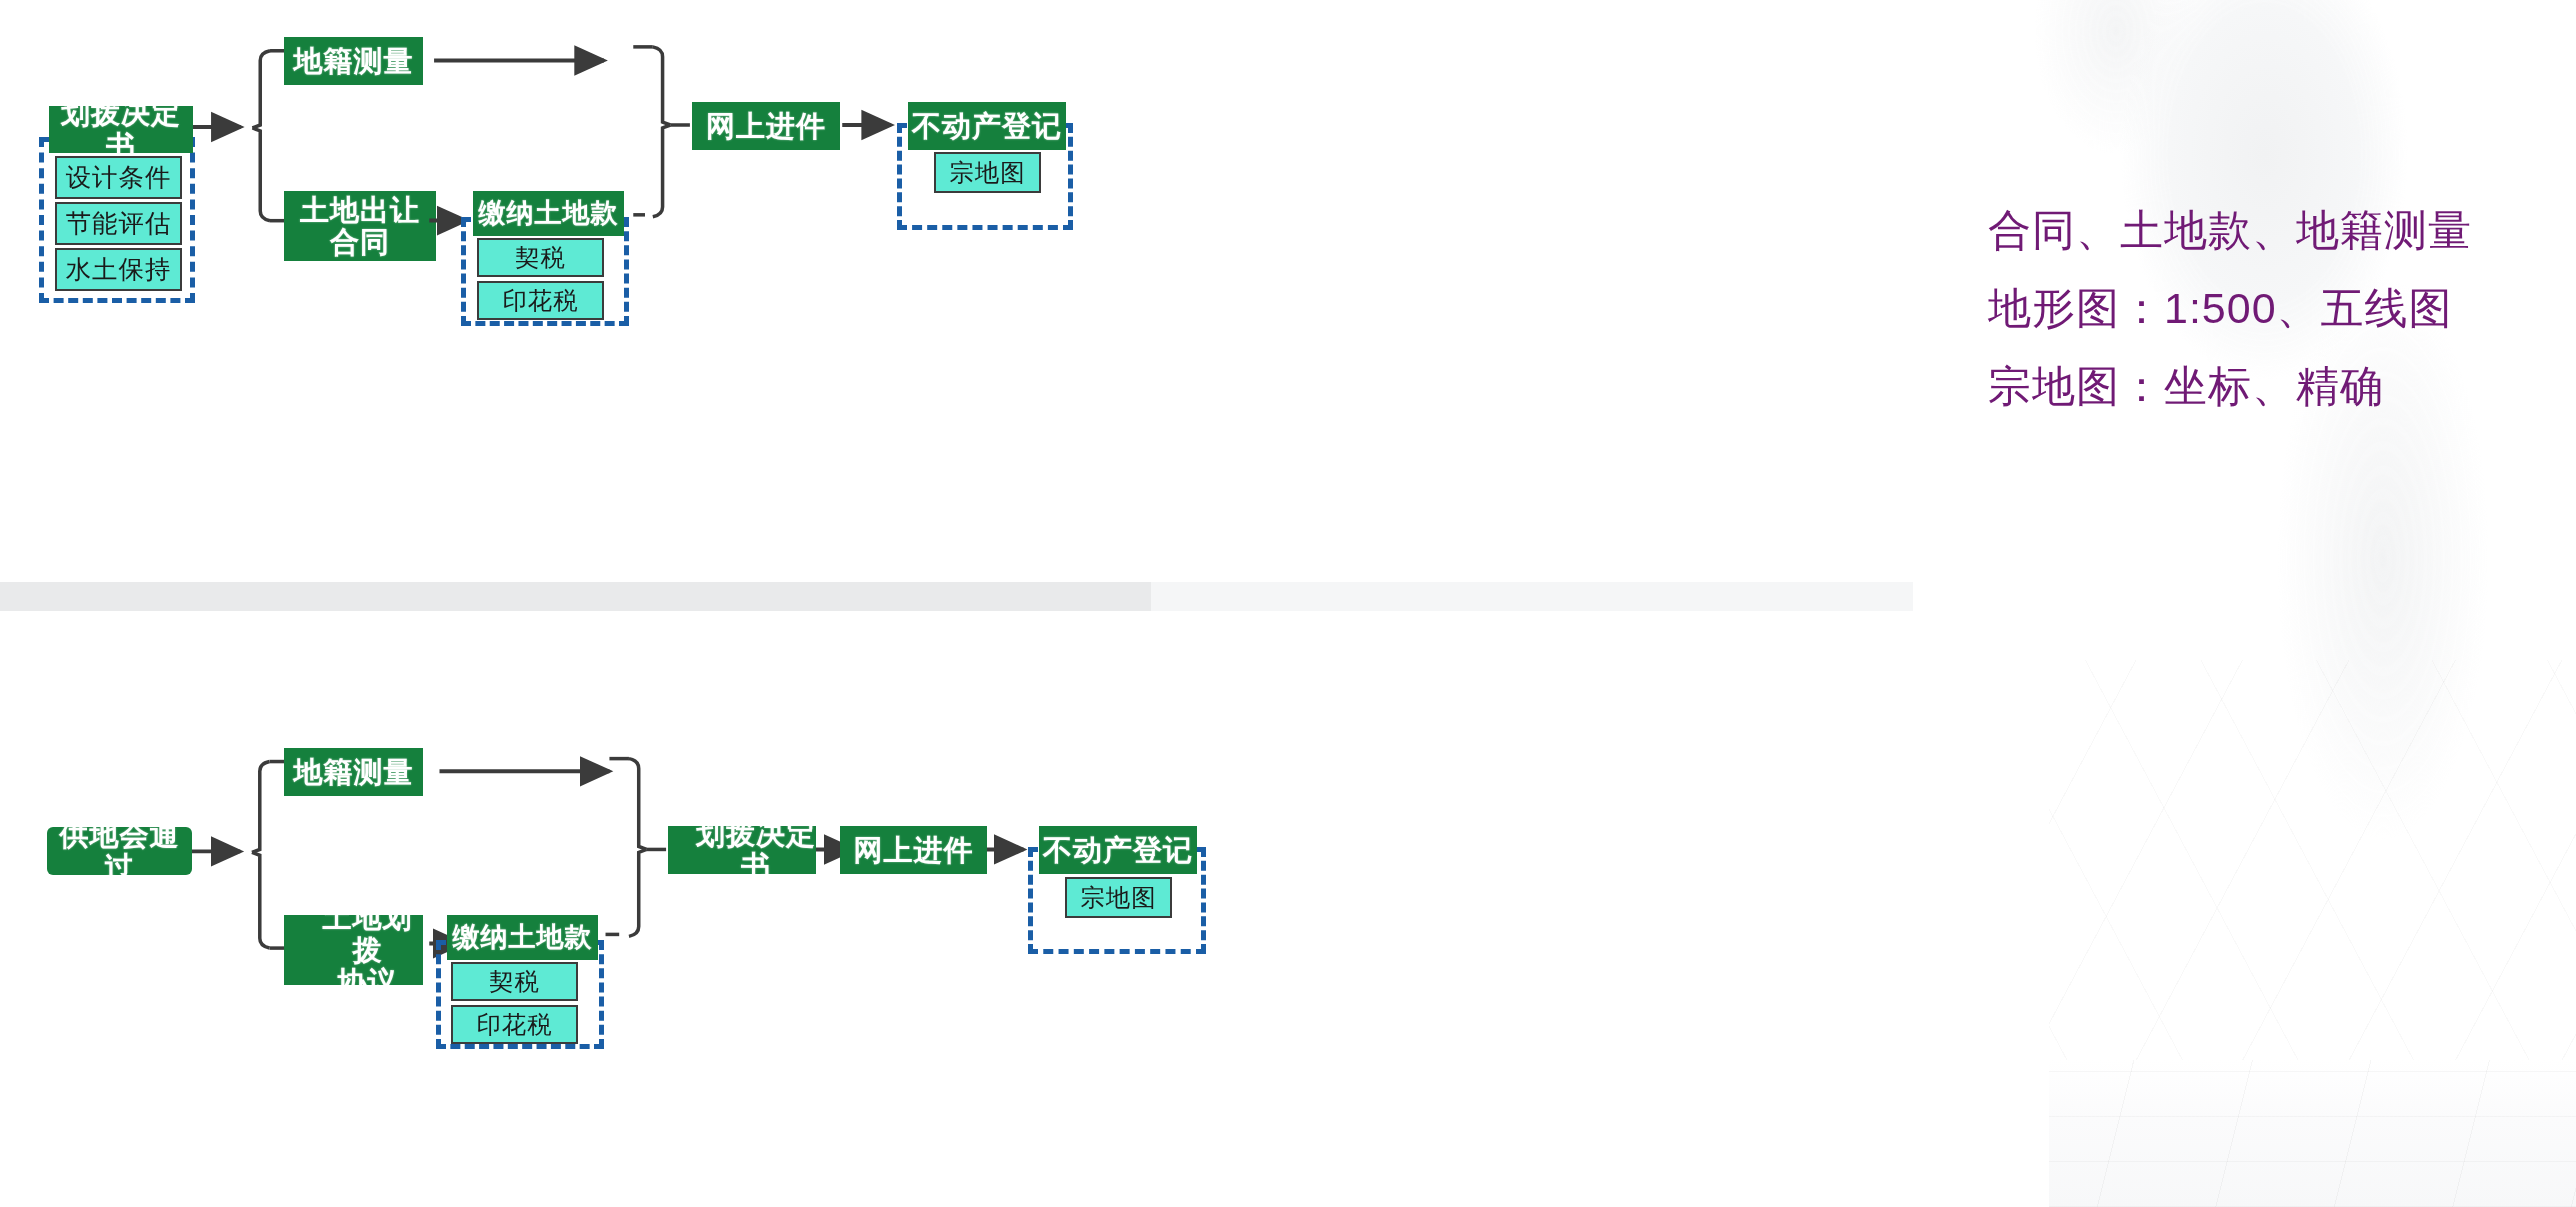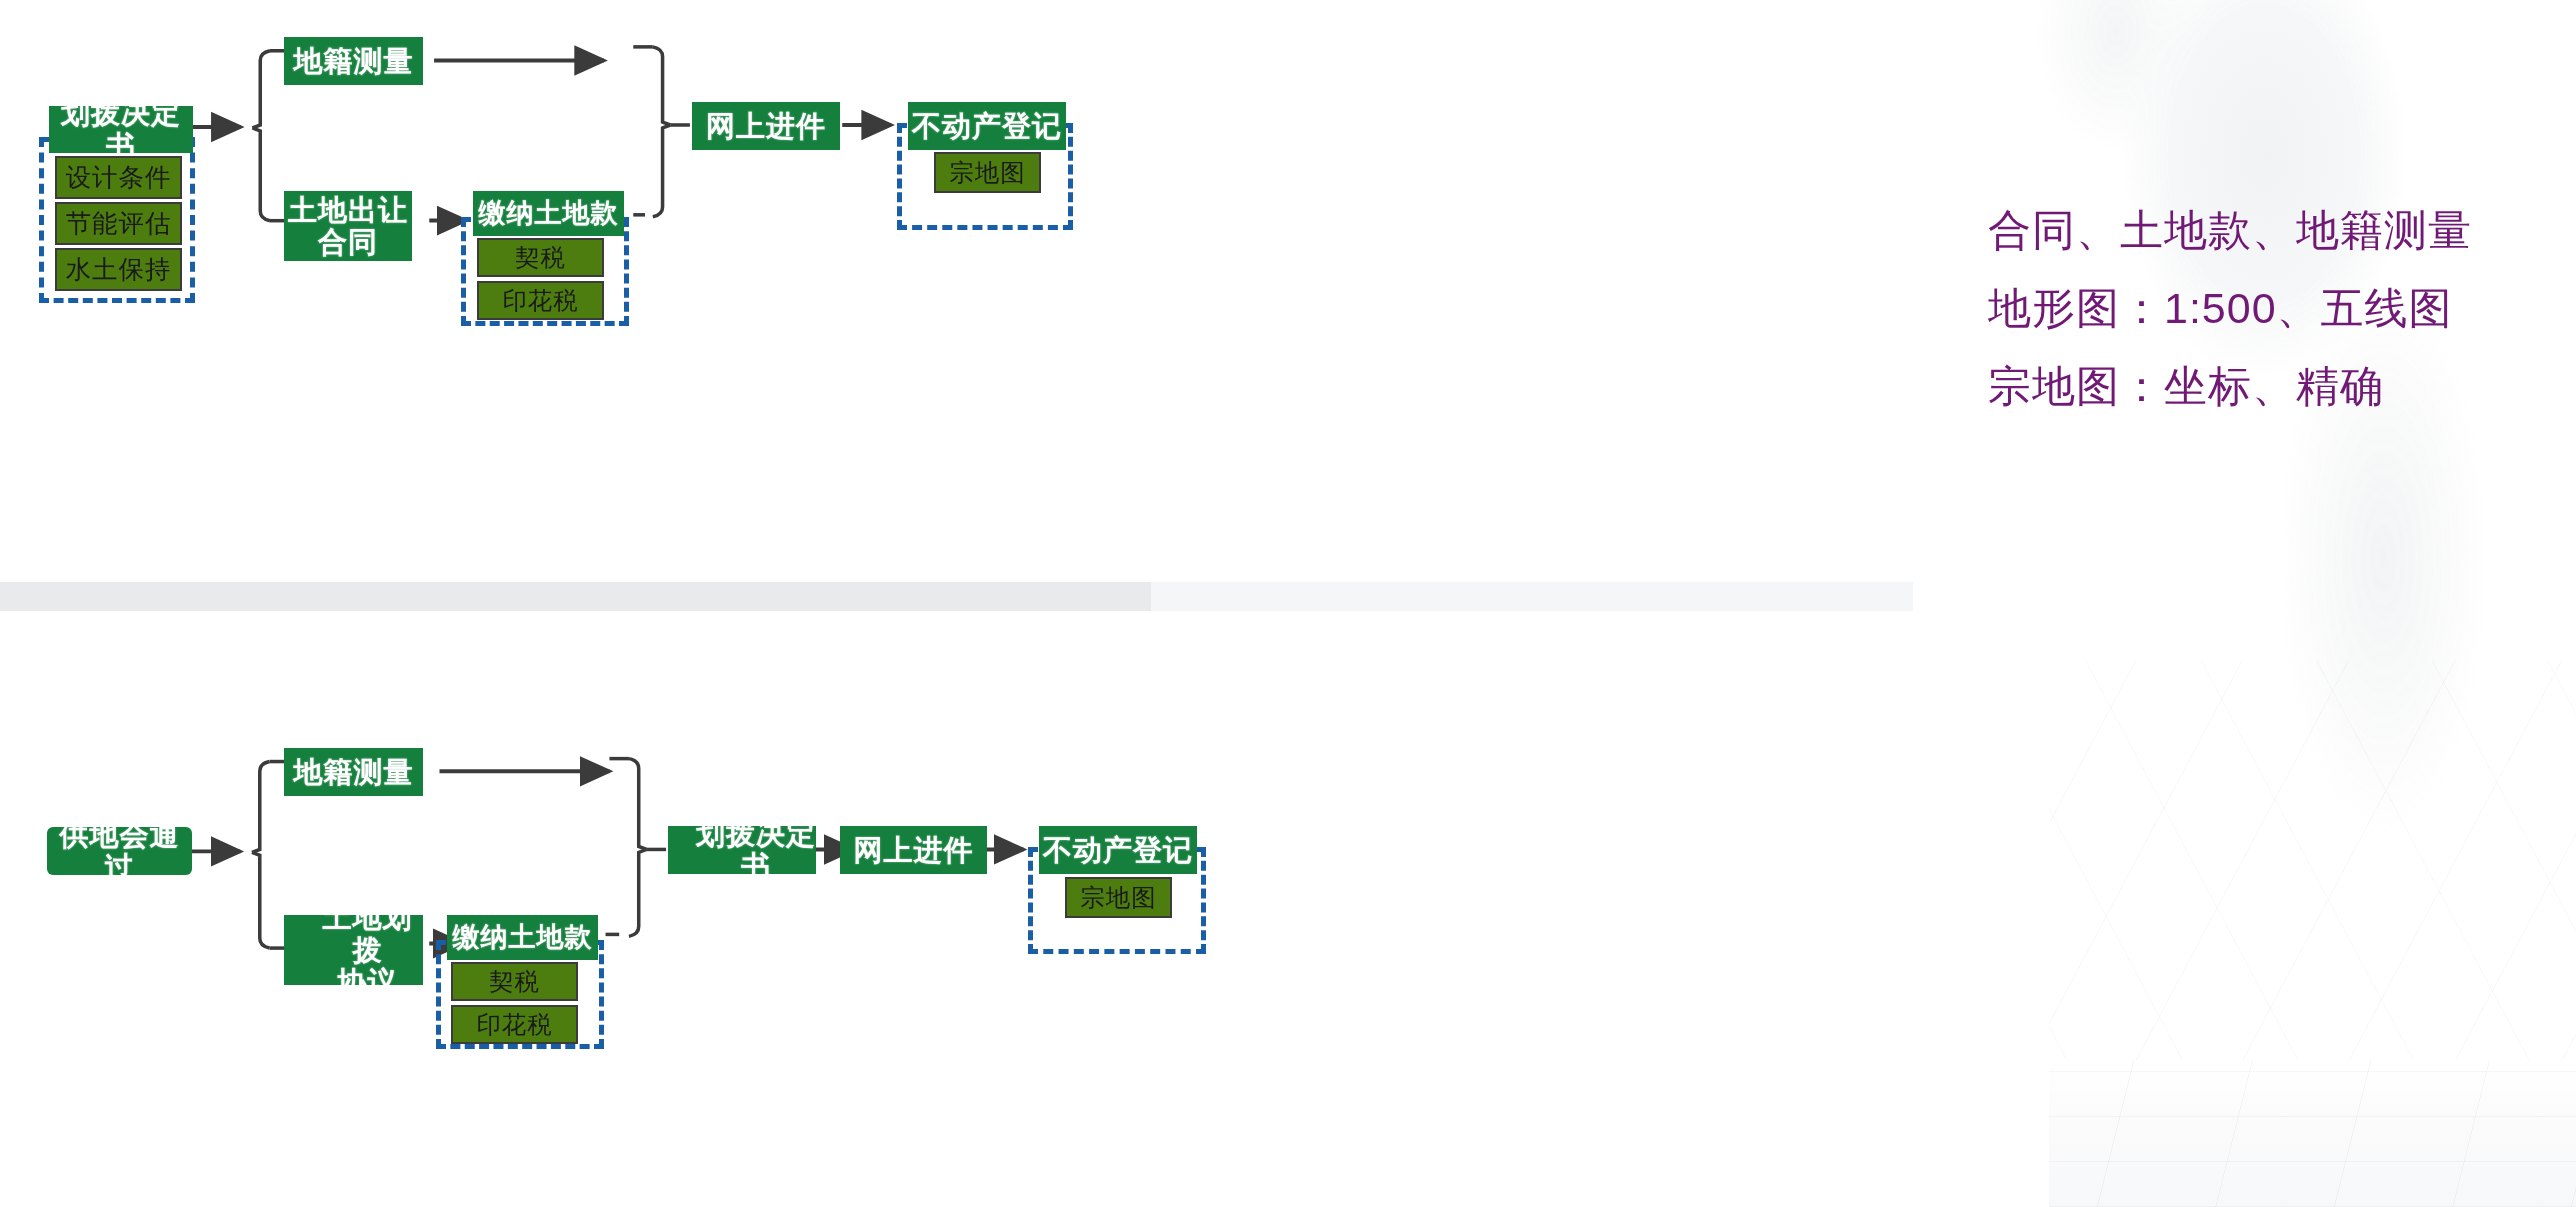--- a/index.html
+++ b/index.html
@@ -59,21 +59,21 @@
   .group-dashed{
     position:absolute;
     border:5.9px dashed #1a5ea6;
     box-sizing:border-box;
     background:transparent;
   }
 
   
   .subbox{
     position:absolute;
-    background:#4d7c0f;
+    background:#5eead4;
     border:2px solid #3b3b3b;
     color:#1a1a1a;
     display:flex;align-items:center;justify-content:center;
     box-sizing:border-box;
     letter-spacing:1px;
   }
 
   
   .connectors{position:absolute;left:0;top:0;overflow:visible;pointer-events:none;}
 
@@ -128,21 +128,21 @@
   </svg>
 
   <div class="group-dashed" style="left:39px;top:137px;width:156px;height:166px;"></div>
   <div class="node" style="left:49px;top:106px;width:144px;height:47px;font-size:29px;">划拨决定书</div>
   <div class="subbox" style="left:55px;top:156px;width:127px;height:43px;font-size:25.4px;">设计条件</div>
   <div class="subbox" style="left:55px;top:202px;width:127px;height:43px;font-size:25.4px;">节能评估</div>
   <div class="subbox" style="left:55px;top:248px;width:127px;height:43px;font-size:25.4px;text-align:center;">水土保持</div>
 
   <div class="node" style="left:284px;top:37px;width:139px;height:48px;font-size:29px;">地籍测量</div>
 
-  <div class="node two-line" style="left:284px;top:191px;width:128px;height:70px;font-size:29px;">
+  <div class="node two-line" style="left:284px;top:191px;width:152px;height:70px;font-size:29px;">
     <span>土地出让</span>
     <span>合同</span>
   </div>
 
   <svg class="connectors" width="78" height="29" style="left:427px;top:207px;" viewBox="0 0 80 30">
     <defs>
       <marker id="ah-t2" markerWidth="9" markerHeight="9" refX="7.6" refY="4.5" orient="auto" markerUnits="strokeWidth">
         <path d="M0,0.6 L8.6,4.5 L0,8.4 z" fill="#3b3b3b"></path>
       </marker>
     </defs>

